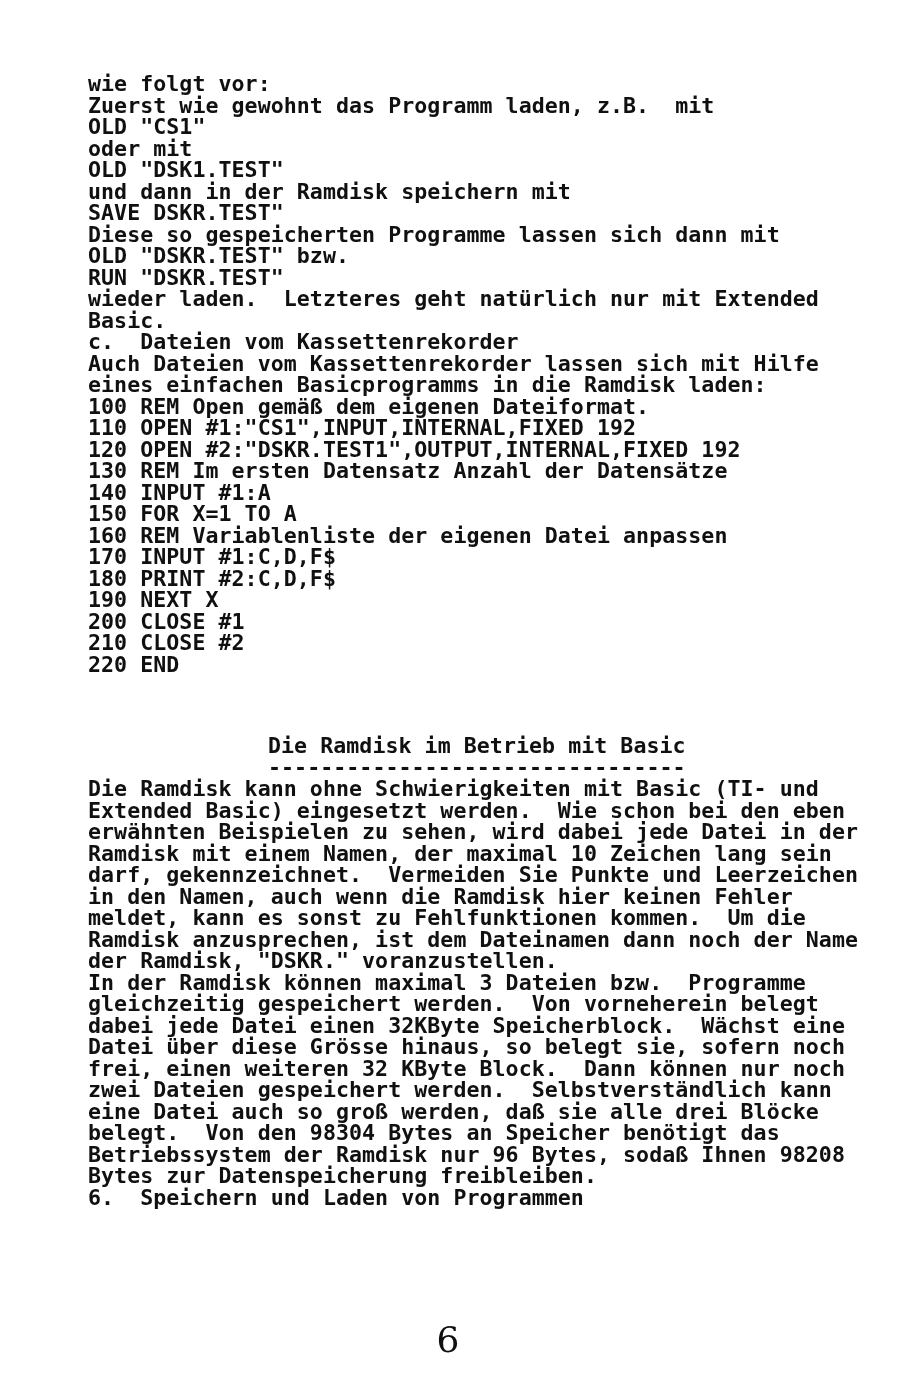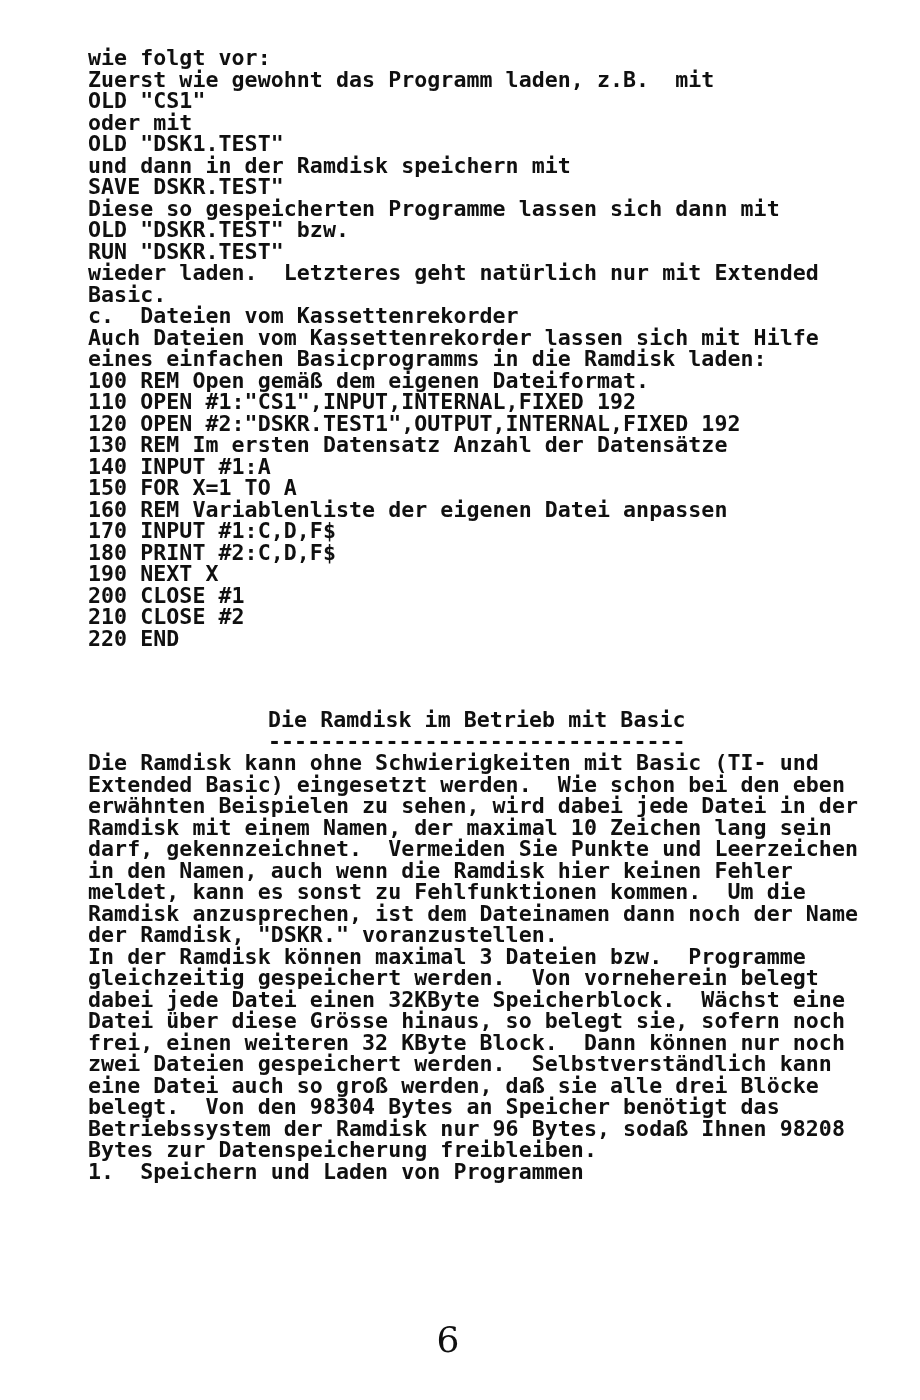--- a/index.html
+++ b/index.html
@@ -7,21 +7,21 @@
     padding: 0;
     background: #ffffff;
   }
   .sheet {
     position: relative;
     width: 920px;
     height: 1400px;
     background: #ffffff;
     color: #101010;
     box-sizing: border-box;
-    padding: 47px 0 0 88px;
+    padding: 73px 0 0 88px;
     overflow: hidden;
   }
   pre.mono {
     margin: 0;
     font-family: "DejaVu Sans Mono", monospace;
     font-size: 21.6px;
     line-height: 21.5px;
     font-weight: 700;
     letter-spacing: 0.05px;
     white-space: pre;
@@ -100,17 +100,17 @@
 gleichzeitig gespeichert werden.  Von vorneherein belegt
 dabei jede Datei einen 32KByte Speicherblock.  Wächst eine
 Datei über diese Grösse hinaus, so belegt sie, sofern noch
 frei, einen weiteren 32 KByte Block.  Dann können nur noch
 zwei Dateien gespeichert werden.  Selbstverständlich kann
 eine Datei auch so groß werden, daß sie alle drei Blöcke
 belegt.  Von den 98304 Bytes an Speicher benötigt das
 Betriebssystem der Ramdisk nur 96 Bytes, sodaß Ihnen 98208
 Bytes zur Datenspeicherung freibleiben.</pre>
 
-  <pre class="mono gap1">1.  Speichern und Laden von Programmen</pre>
+  <pre class="mono gap1">6.  Speichern und Laden von Programmen</pre>
 
   <div class="page-number">6</div>
 
 </div>
 
 </body></html>

